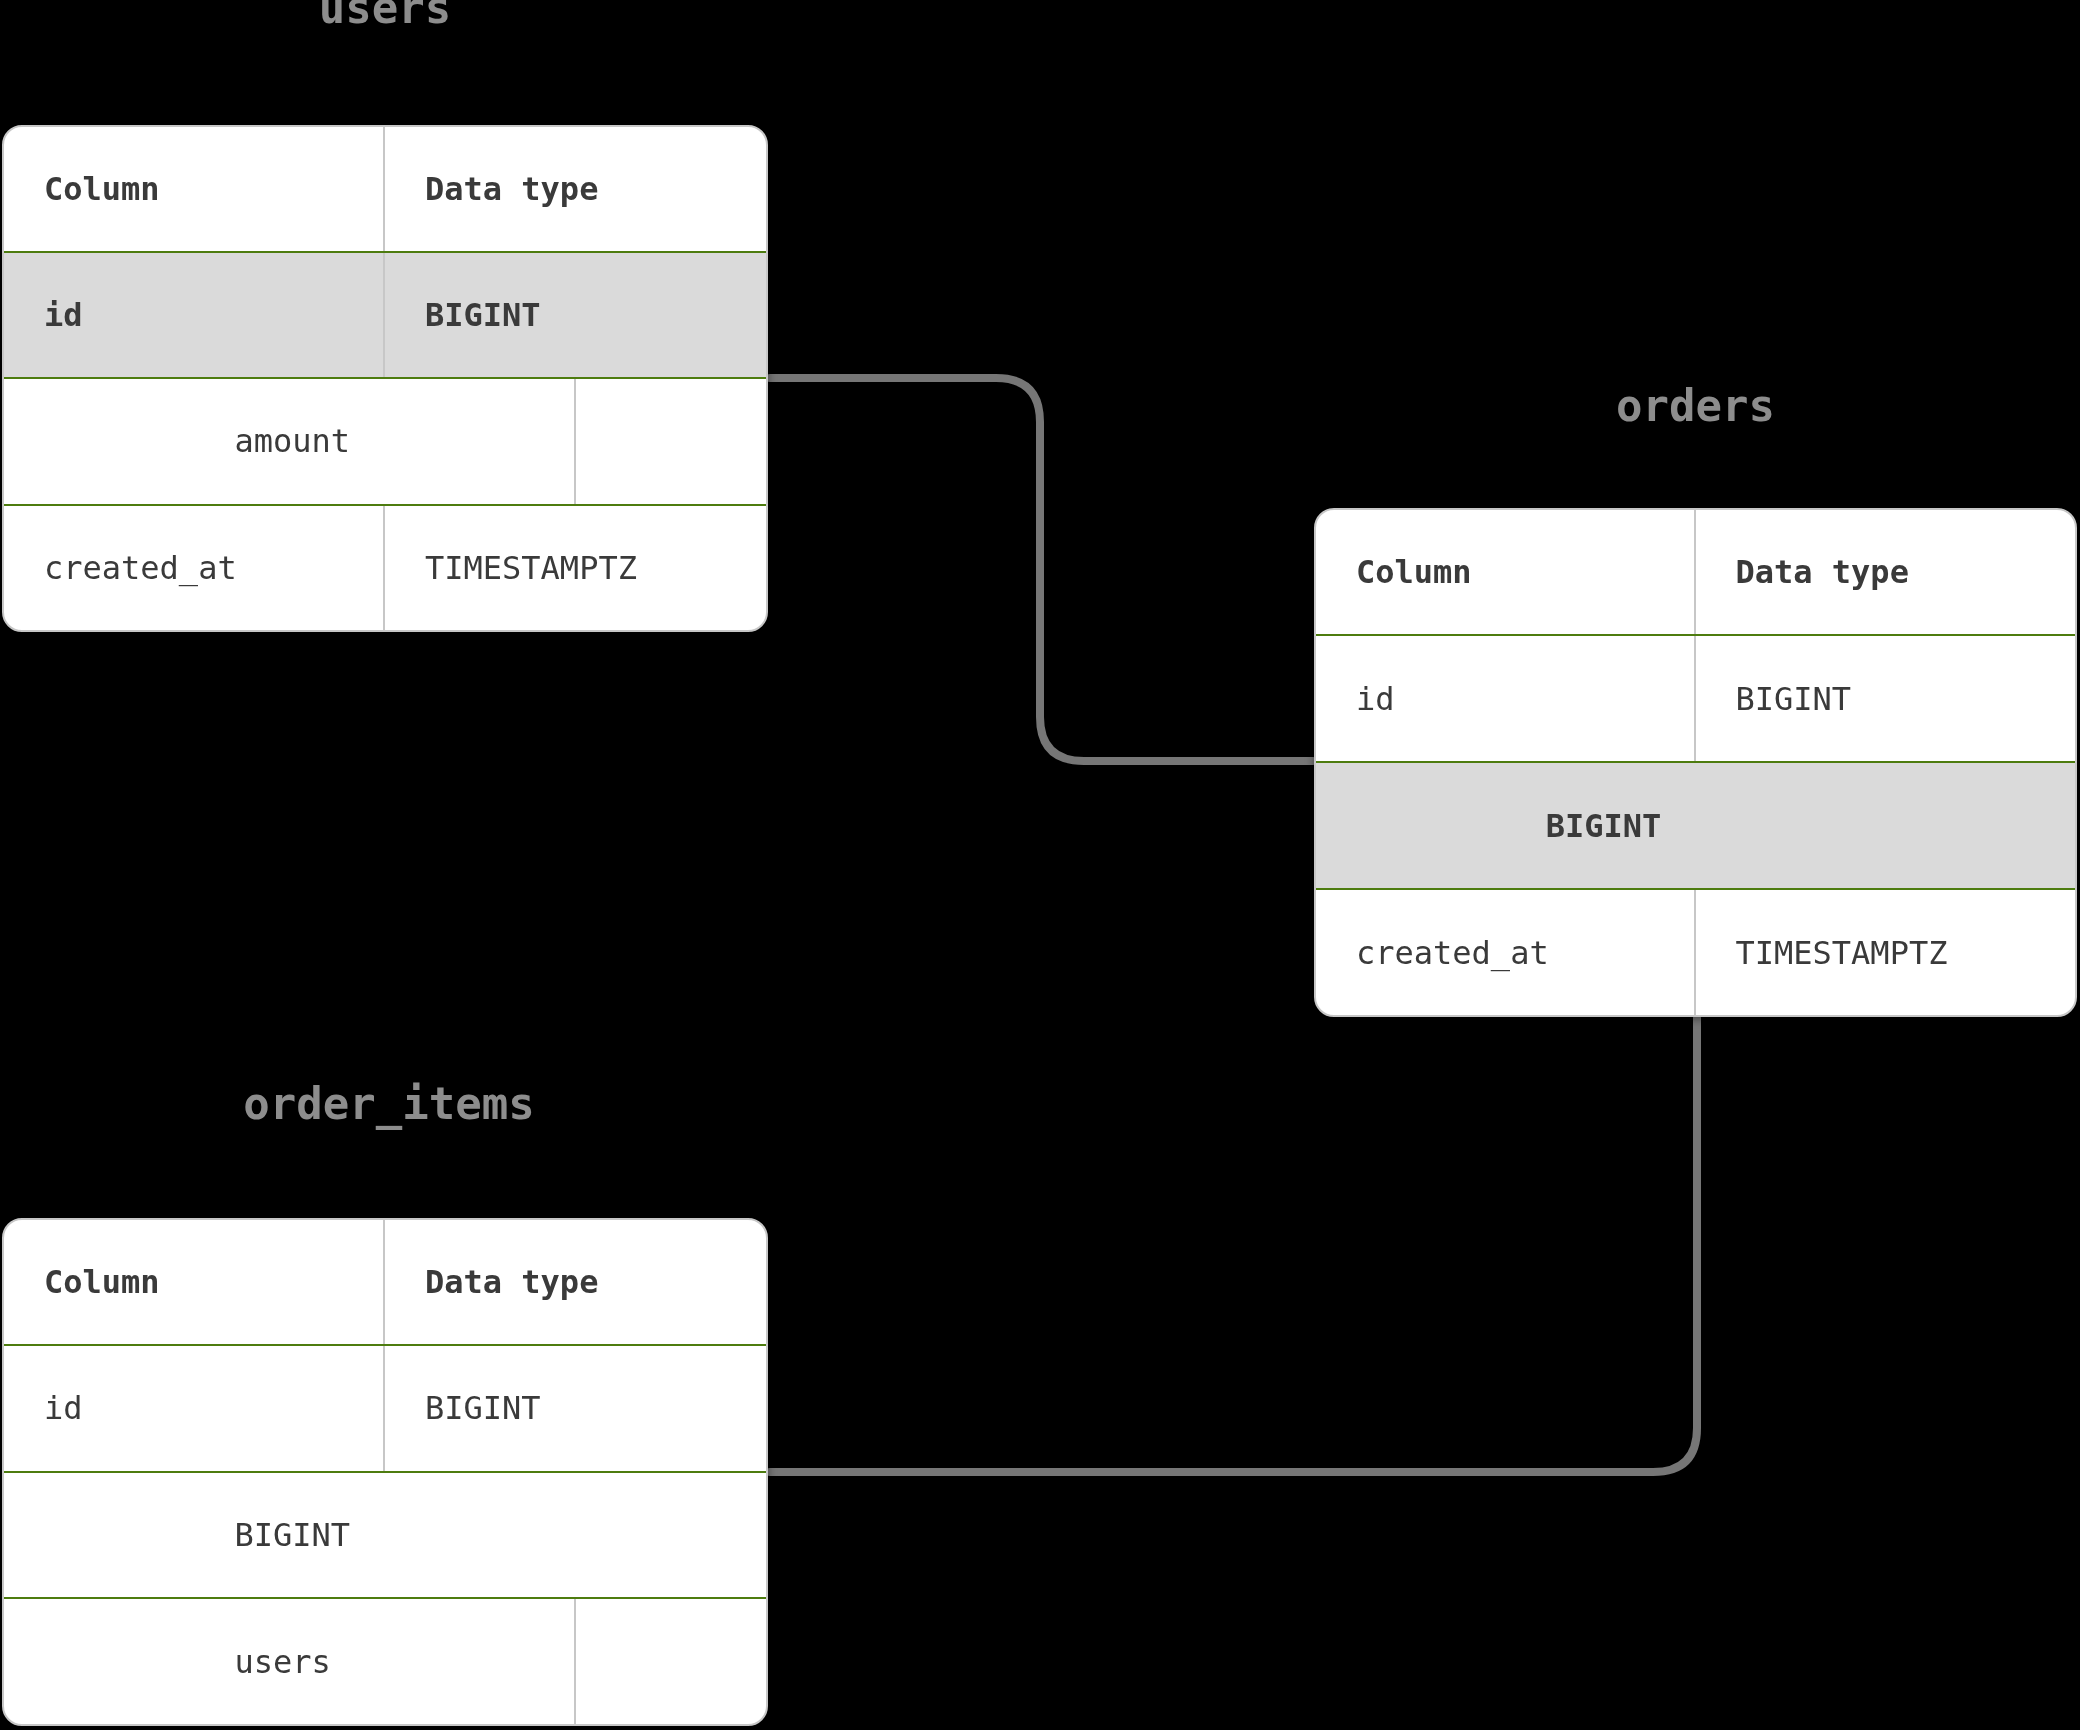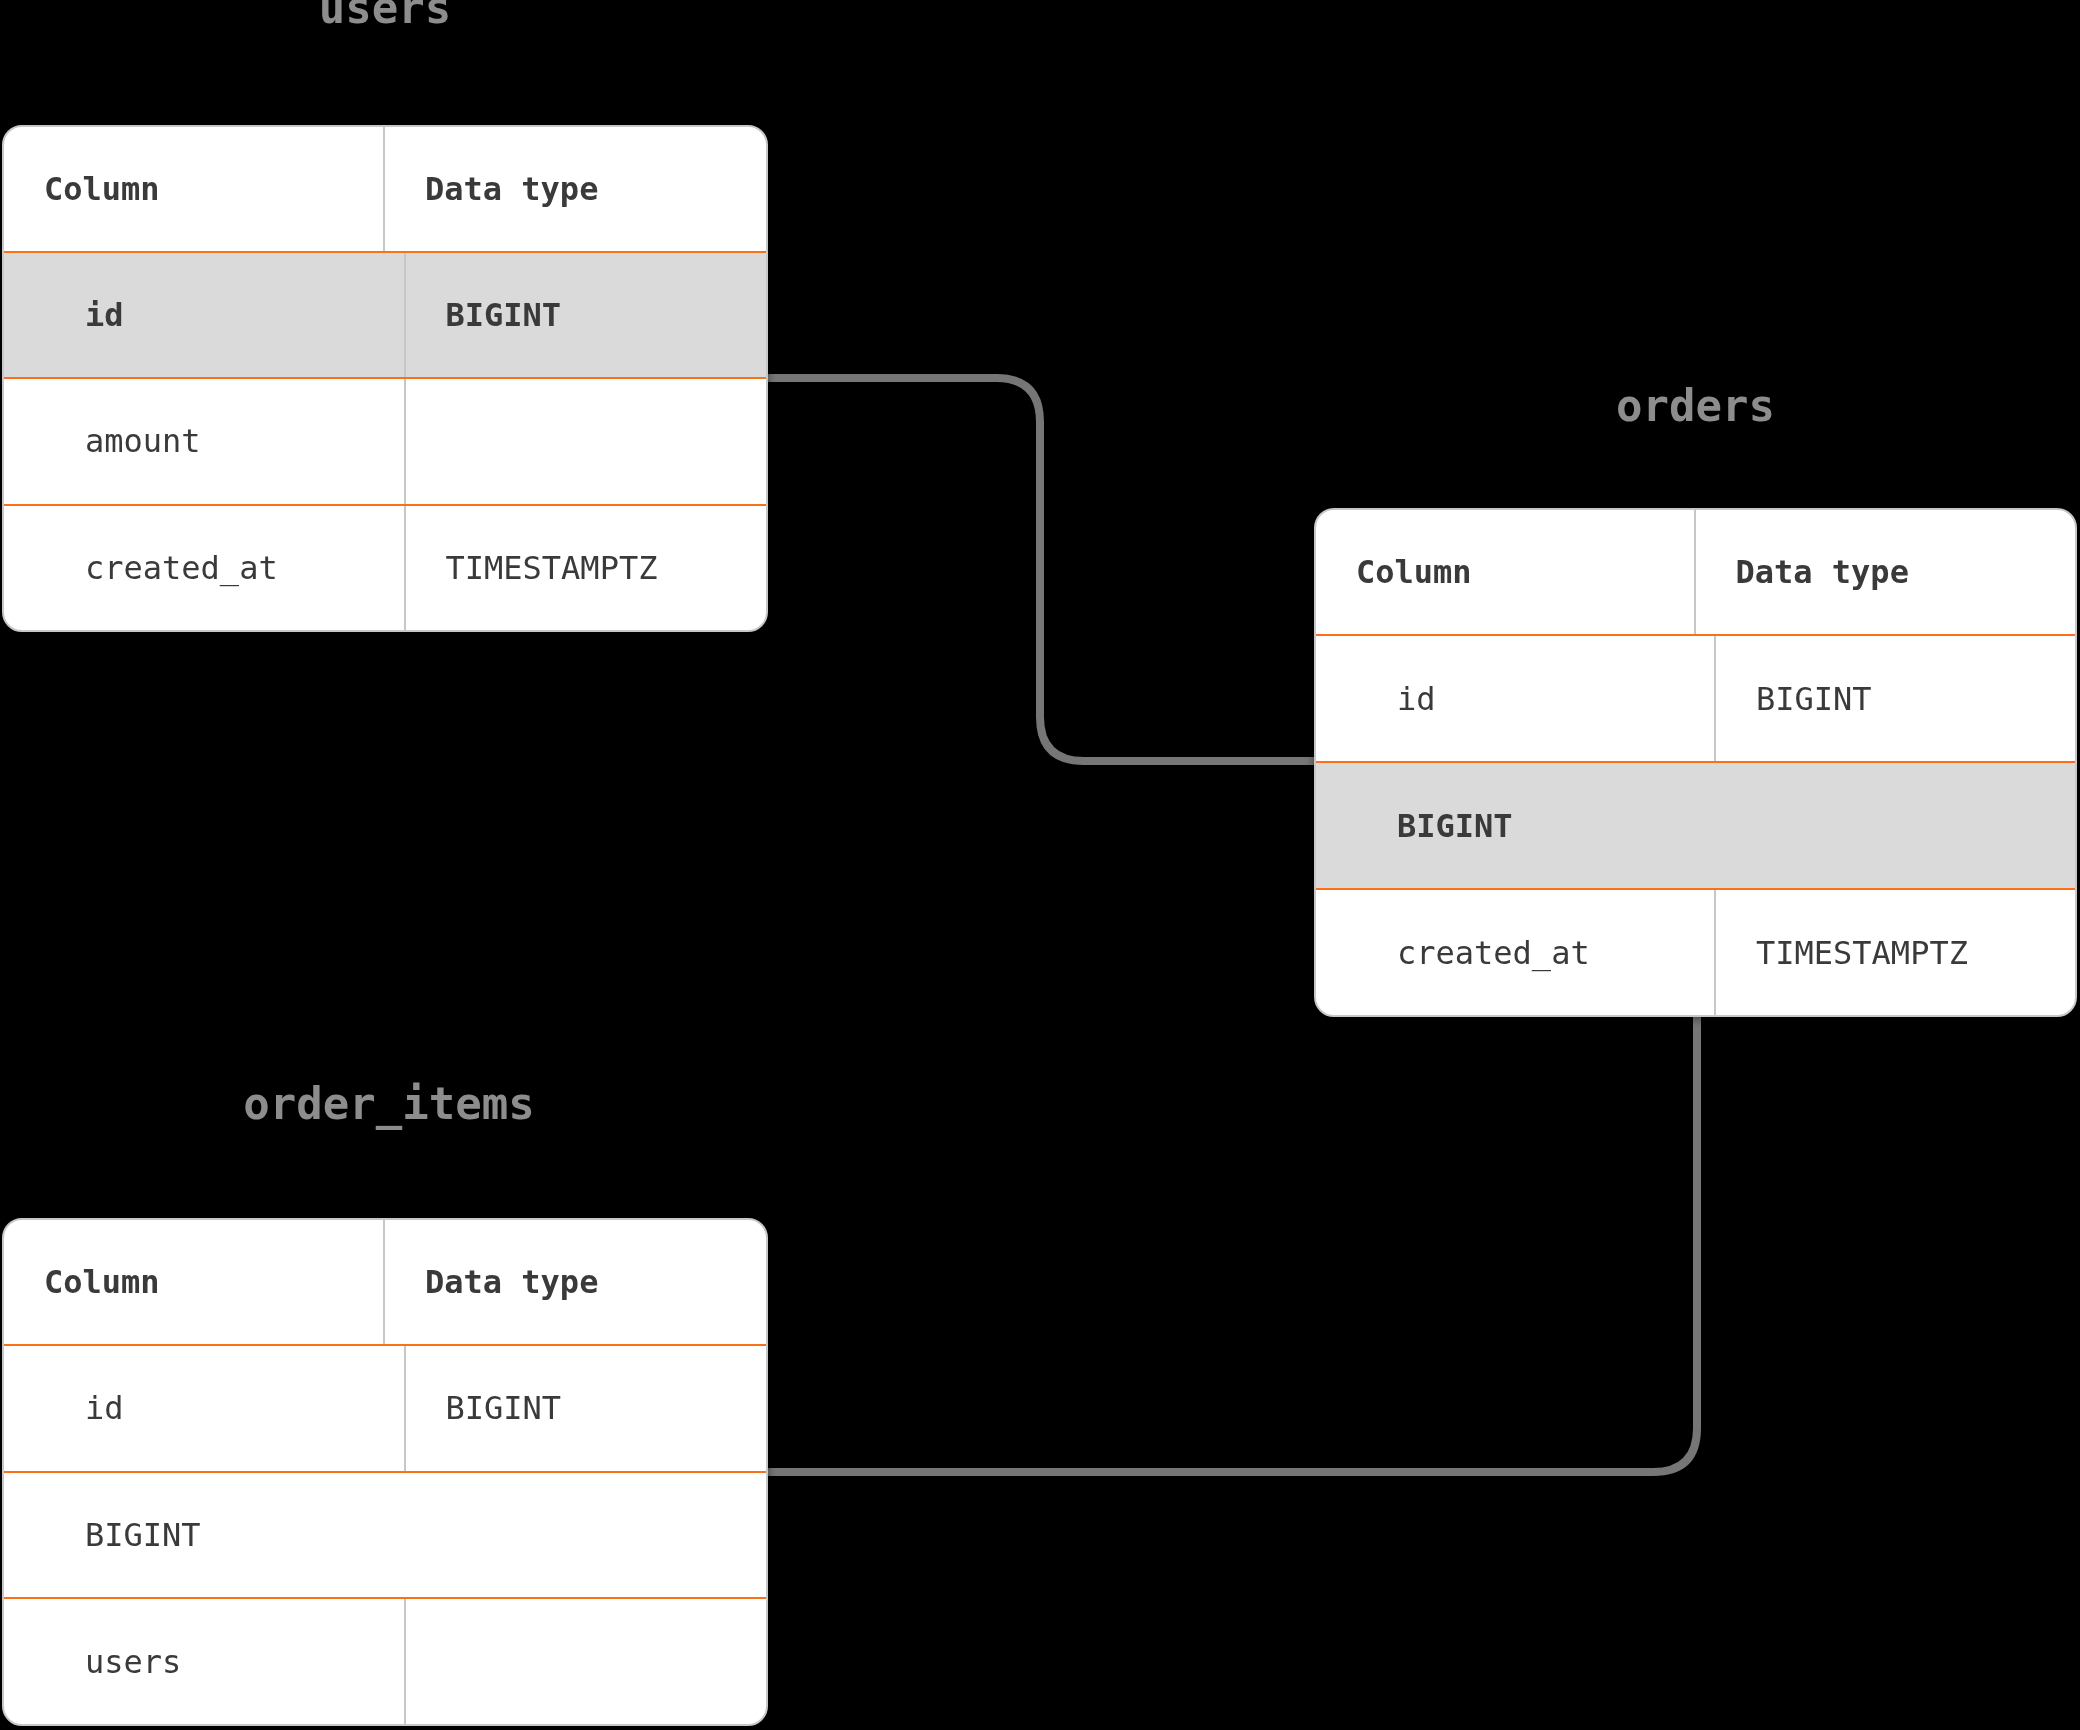--- a/index.html
+++ b/index.html
@@ -56,22 +56,23 @@
     grid-template-rows: 124px 1fr 1fr 1fr;
     box-shadow: 0 2px 8px rgba(0,0,0,0.45);
   }
   .card-users       { left: 2px;    top: 125px;  width: 766px; height: 507px; }
   .card-orders      { left: 1314px; top: 508px;  width: 763px; height: 509px; }
   .card-order-items { left: 2px;    top: 1218px; width: 766px; height: 508px; }
 
   .trow {
     display: flex;
     align-items: stretch;
+    justify-content: center;
   }
-  .trow + .trow { border-top: 2px solid #f97316; padding-left: 41px; }
+  .trow + .trow { border-top: 2px solid #4d7c0f; }
   .trow.hl { background: #dadada; }
 
   .cell {
     box-sizing: border-box;
     width: 50%;
     display: flex;
     align-items: center;
     padding-left: 40px;
     font-size: 32px;
     color: #3a3a3a;

